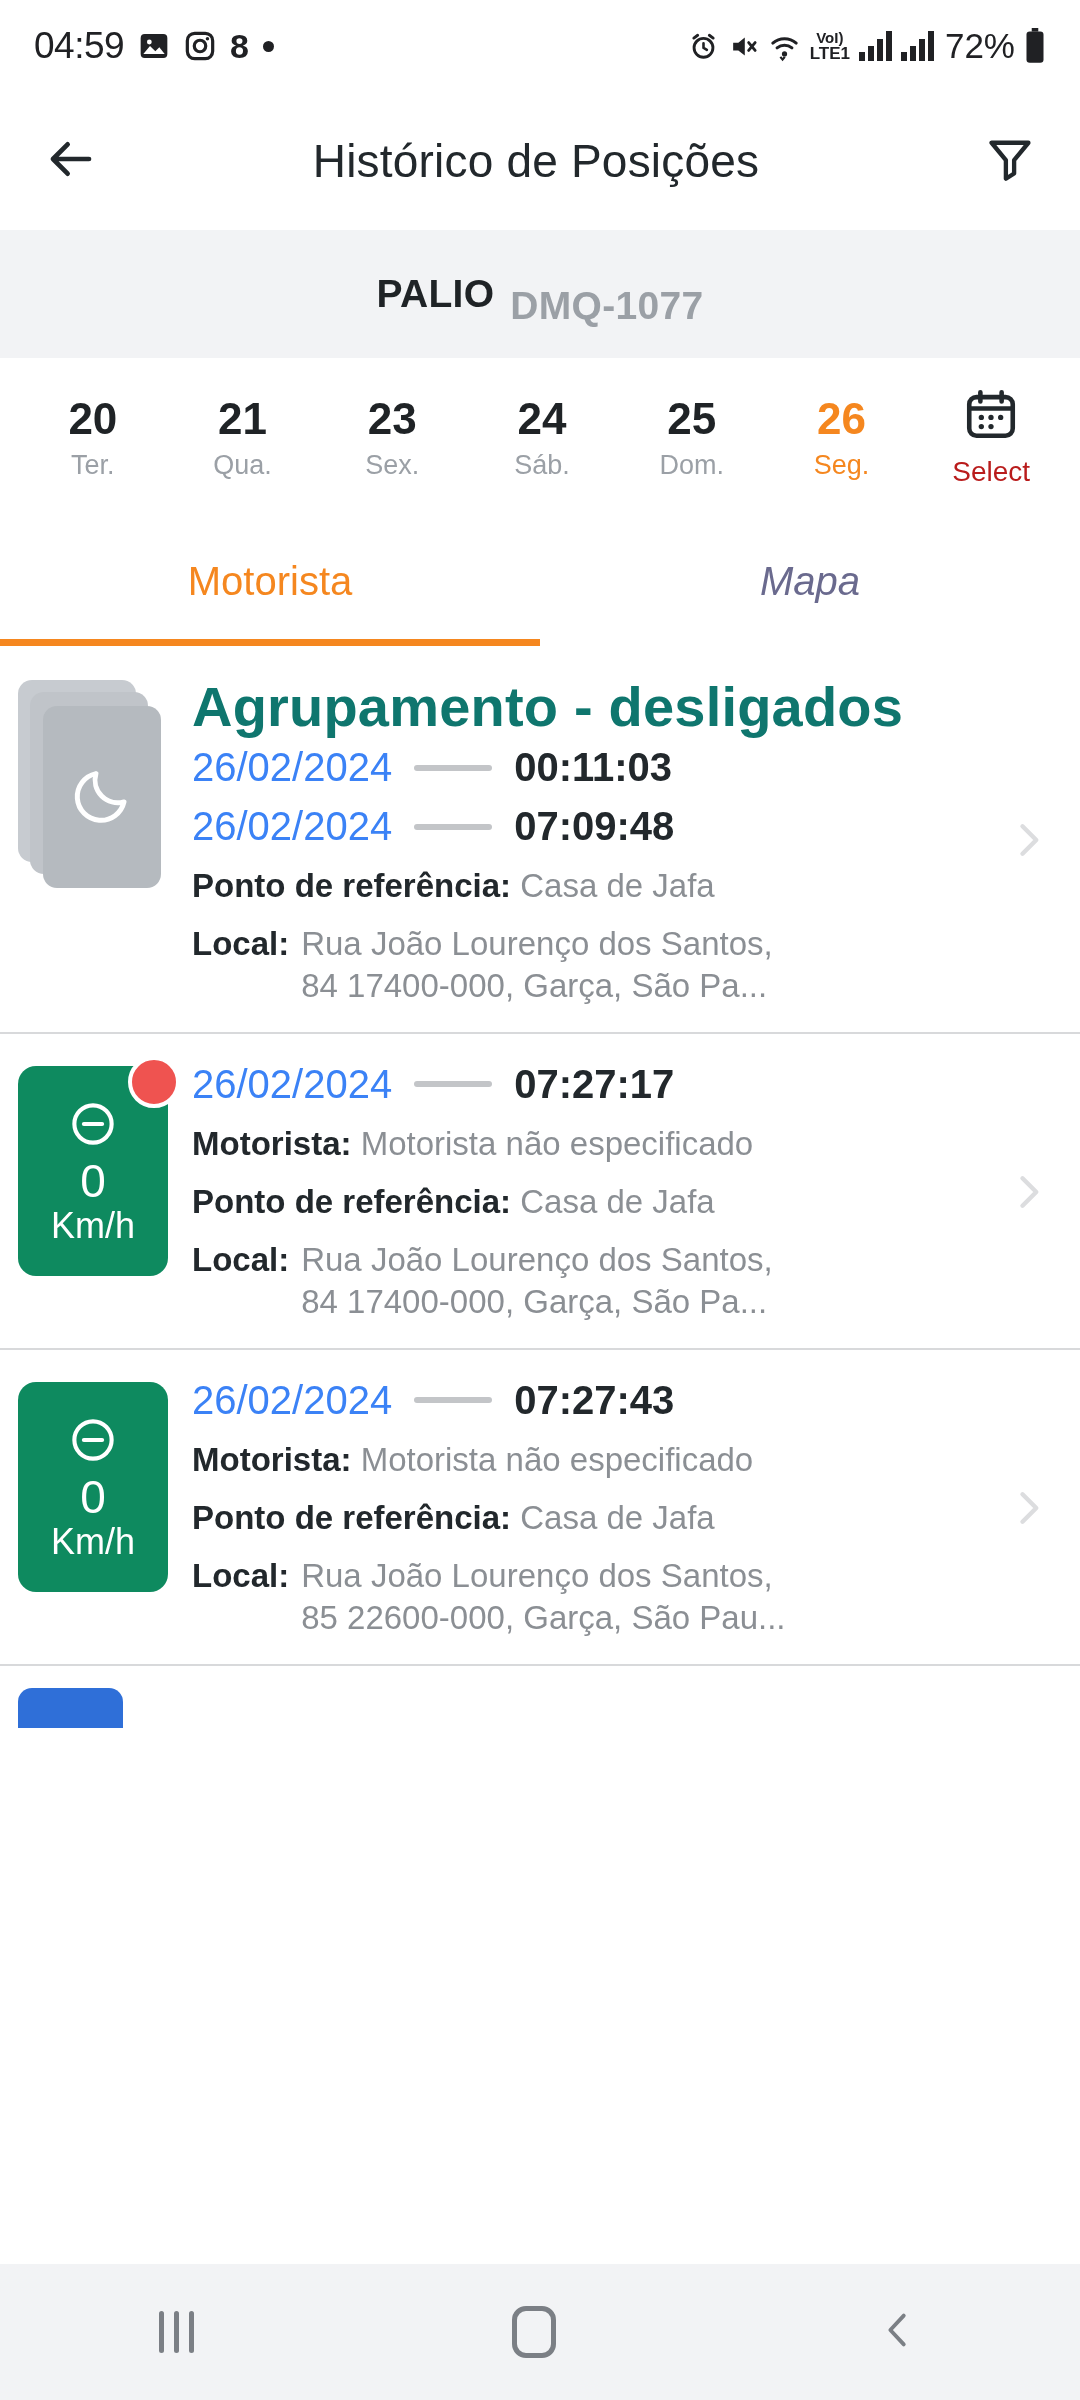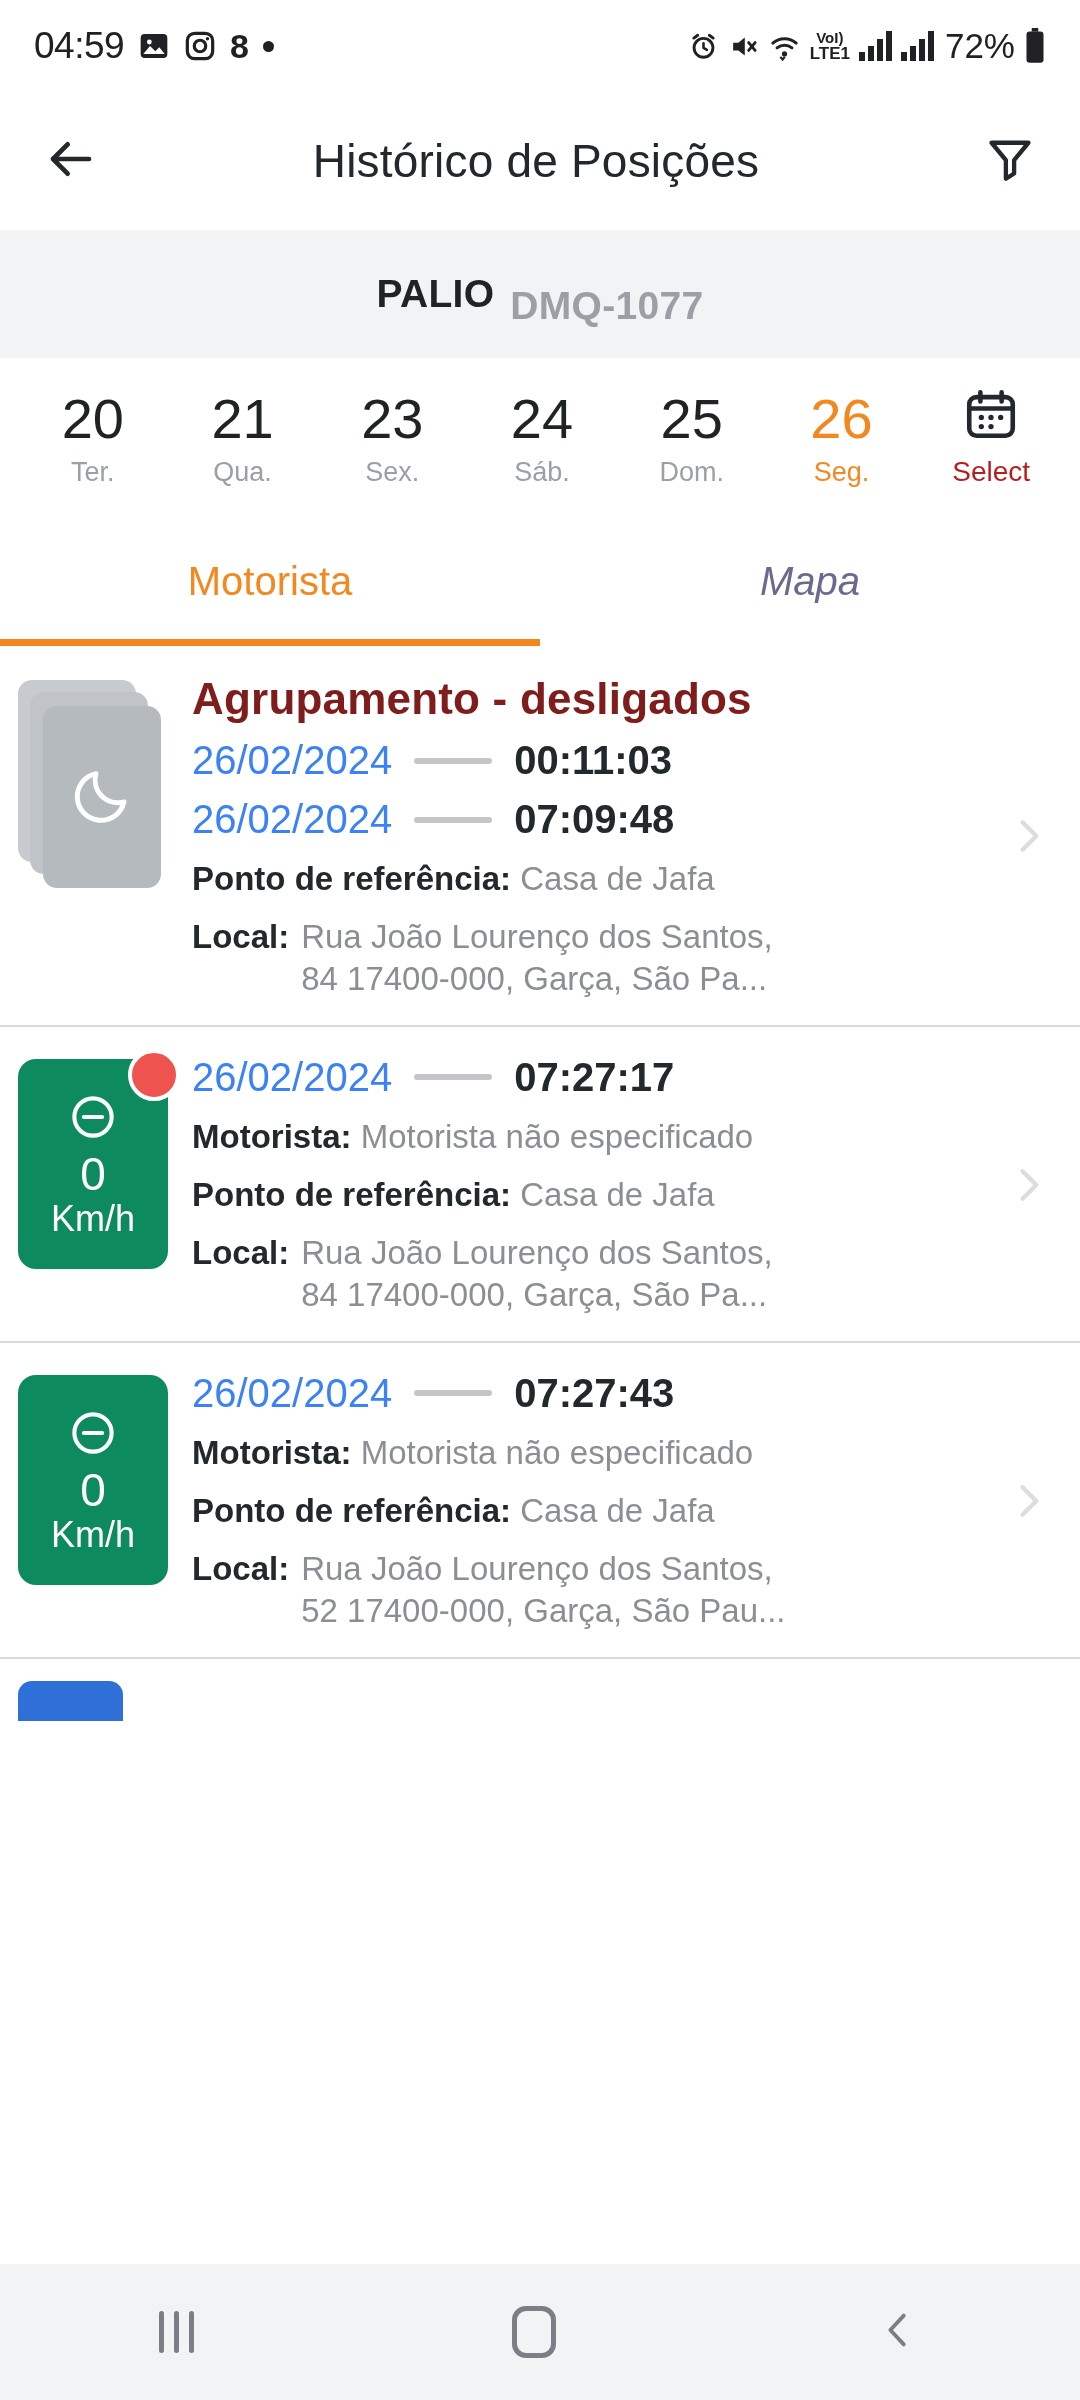--- a/index.html
+++ b/index.html
@@ -64,21 +64,21 @@
   
   .day-strip {
     height: 158px; background:#ffffff;
     display:flex; align-items:center;
     padding: 0 14px 0 18px; flex: 0 0 auto;
   }
   .day {
     flex: 1 1 0; display:flex; flex-direction:column;
     align-items:center; justify-content:center; gap: 6px;
   }
-  .day .num { font-size: 56px; font-weight: normal; color:#1f2326; }
+  .day .num { font-size: 44px; font-weight: bold; color:#1f2326; }
   .day .lbl { font-size: 27px; color:#9ba0a6; }
   .day.active .num { color:#f5871f; }
   .day.active .lbl { color:#f5871f; }
   .day-select {
     flex: 1 1 0; display:flex; flex-direction:column;
     align-items:center; justify-content:center; gap: 8px;
   }
   .day-select .lbl { font-size: 28px; color:#b91c1c; }
 
   
@@ -121,21 +121,21 @@
   }
   .speed-badge .val { font-size: 46px; line-height:1; }
   .speed-badge .unit { font-size: 36px; line-height:1; }
   .alert-dot {
     position:absolute; right: 6px; top: -4px;
     width: 52px; height: 52px; border-radius:50%;
     background:#ef5350; border: 4px solid #ffffff;
   }
 
   .card-body { flex:1 1 auto; min-width:0; padding-left: 6px; padding-top: 2px; }
-  .card-title { font-size: 44px; font-weight: bold; color:#7f1d1d; margin-bottom: 14px; letter-spacing:0.2px; }
+  .card-title { font-size: 56px; font-weight: bold; color:#0f766e; margin-bottom: 6px; letter-spacing:0.2px; }
   .dt-row { display:flex; align-items:center; margin-bottom: 14px; }
   .dt-date { font-size: 40px; color:#3b82f6; }
   .dt-dash { width: 78px; height: 6px; background:#c3c5c8; margin: 0 22px; border-radius:3px; }
   .dt-time { font-size: 40px; font-weight: bold; color:#22282c; }
   .kv { margin-top: 16px; font-size: 33px; line-height: 1.28; }
   .kv .k { font-weight: bold; color:#22282c; }
   .kv .v { color:#8b8f94; }
   .kv.local { display:flex; }
   .kv.local .k { flex:0 0 auto; margin-right: 12px; }
   .kv.local .v { flex:1 1 auto; }
@@ -411,21 +411,21 @@
           <span class="v">Motorista não especificado</span>
         </div>
         <div class="kv">
           <span class="k">Ponto de referência:</span>
           <span class="v">Casa de Jafa</span>
         </div>
         <div class="kv local">
           <span class="k">Local:</span>
           <span class="v">
             <span>Rua João Lourenço dos Santos,</span><br>
-            <span>52 17400-000, Garça, São Pau...</span>
+            <span>85 22600-000, Garça, São Pau...</span>
           </span>
         </div>
       </div>
       <div class="chev">
         <svg width="44" height="44" viewBox="0 0 24 24">
             <path d="M9 4.5L16.5 12 9 19.5" stroke="#dcdddf" stroke-width="2.4" fill="none" stroke-linecap="round" stroke-linejoin="round"></path>
           </svg>
       </div>
     </div>
 

